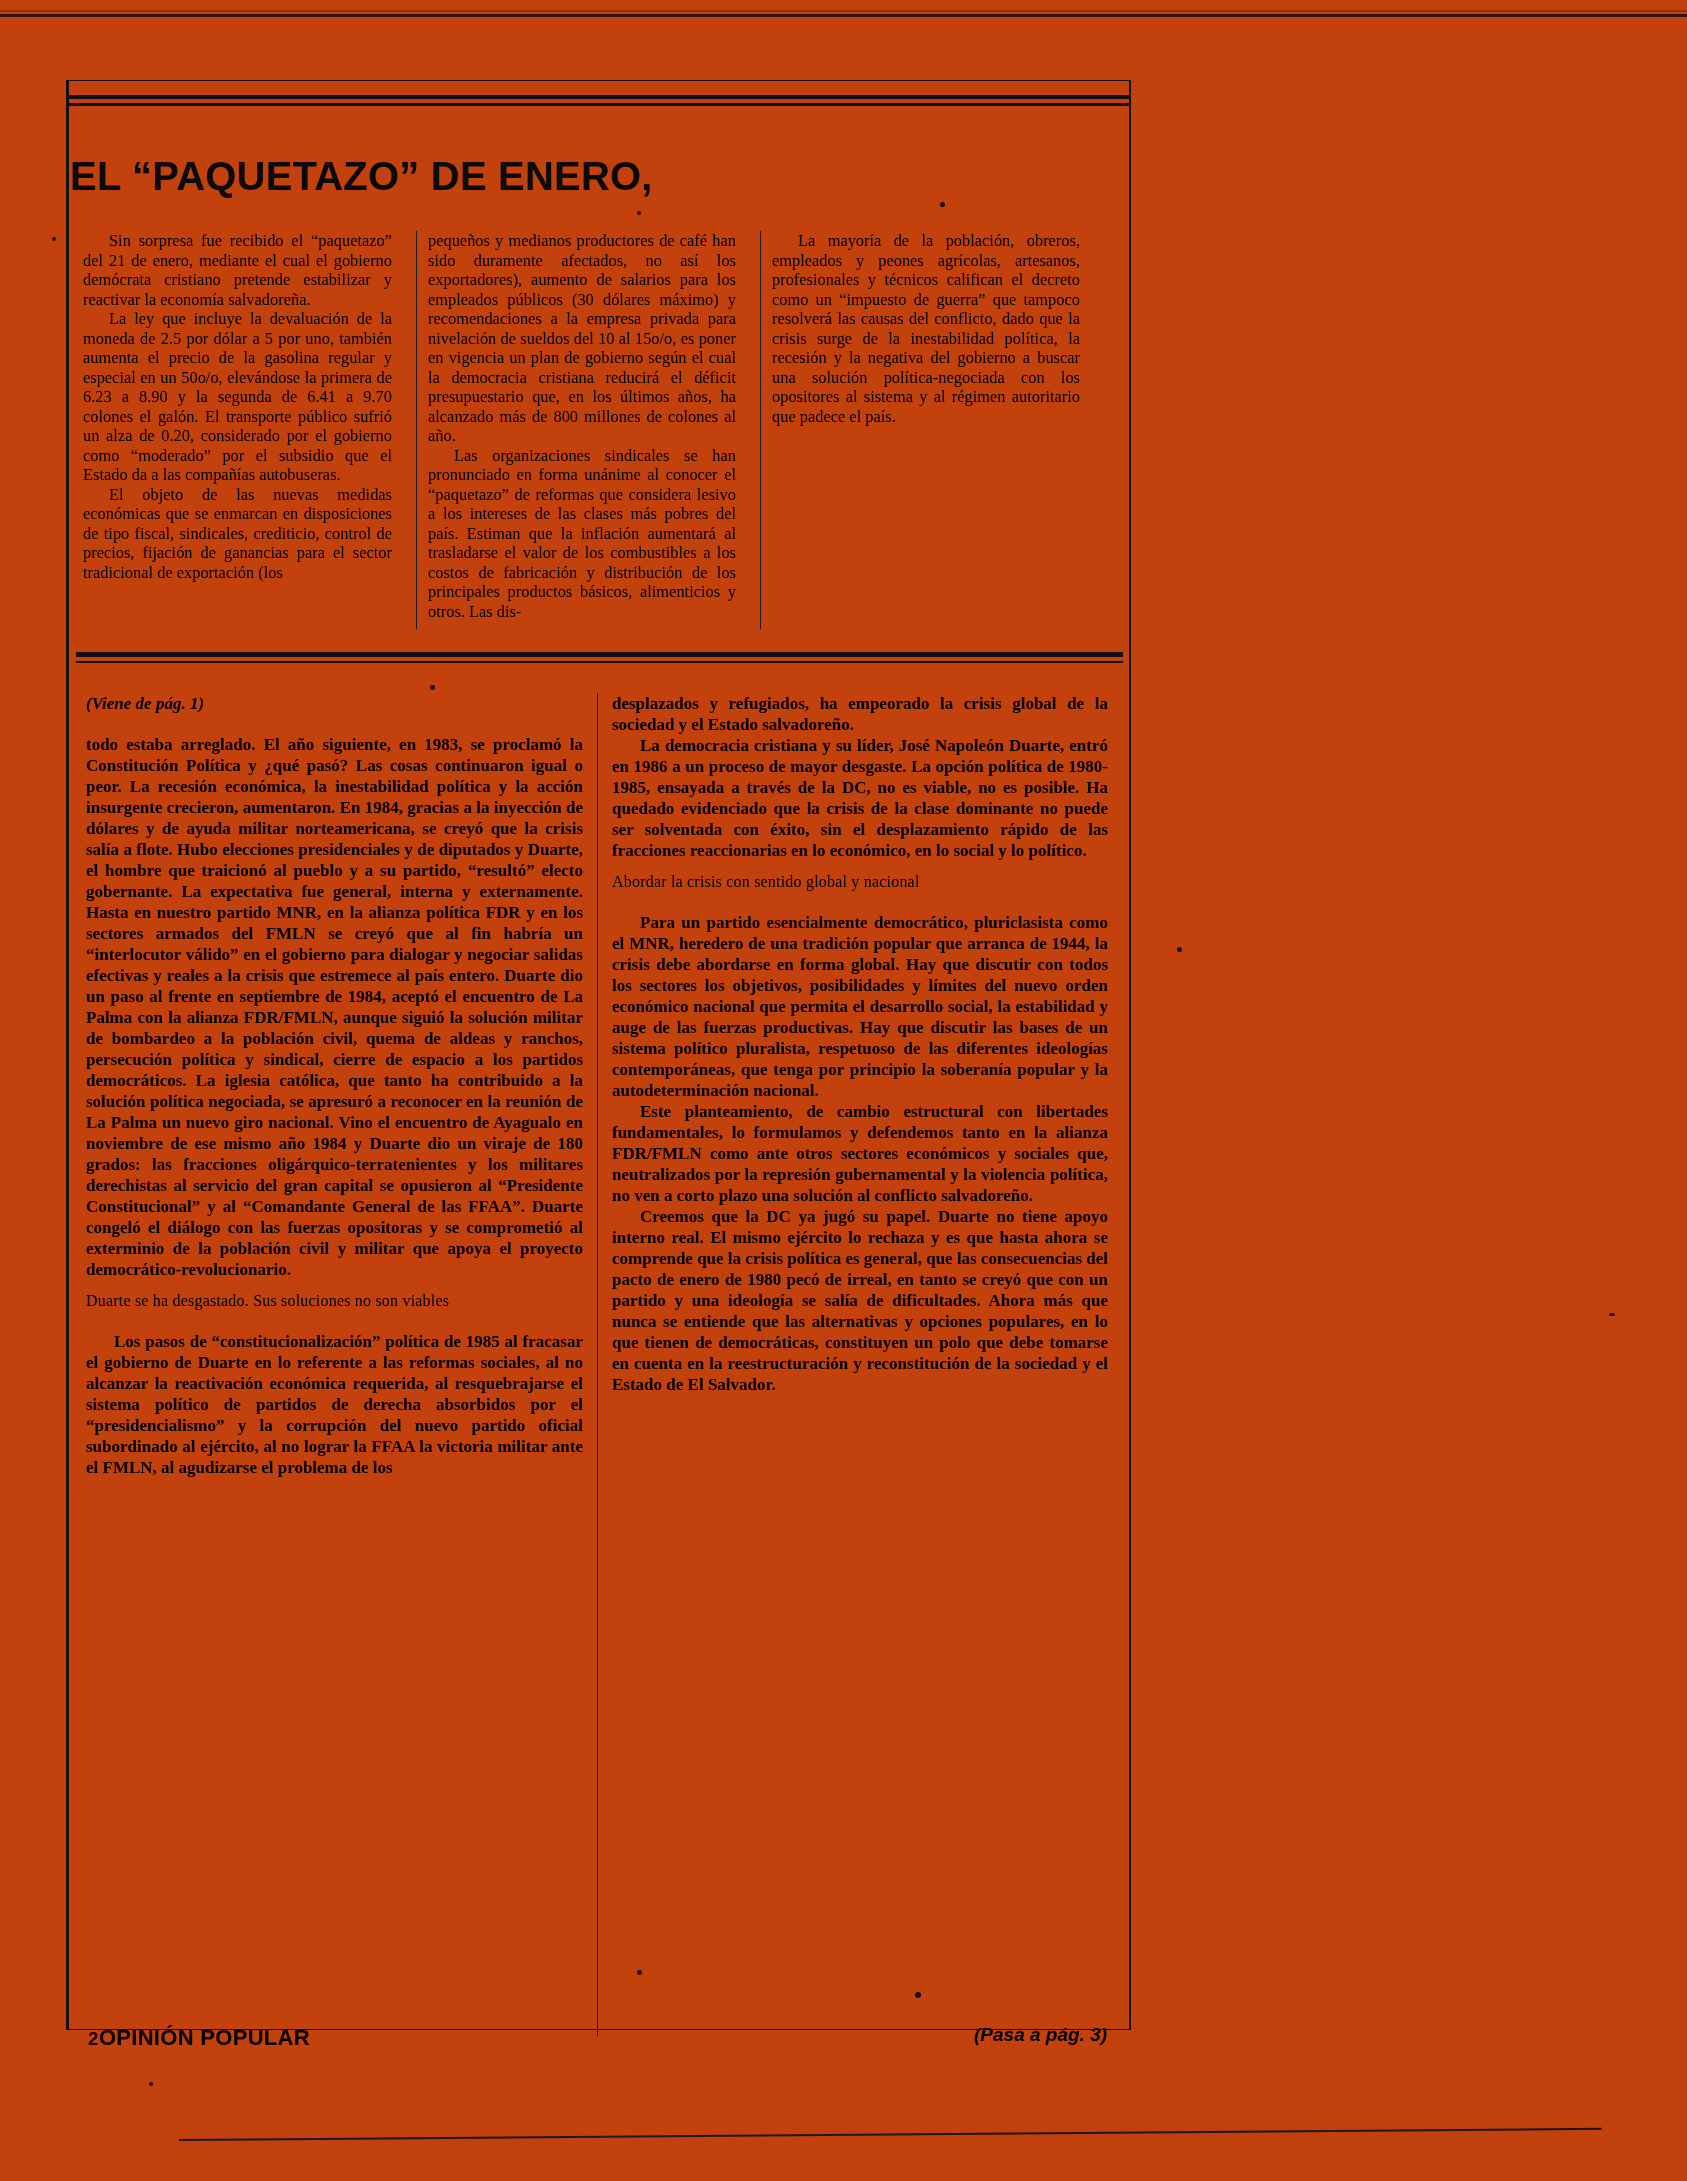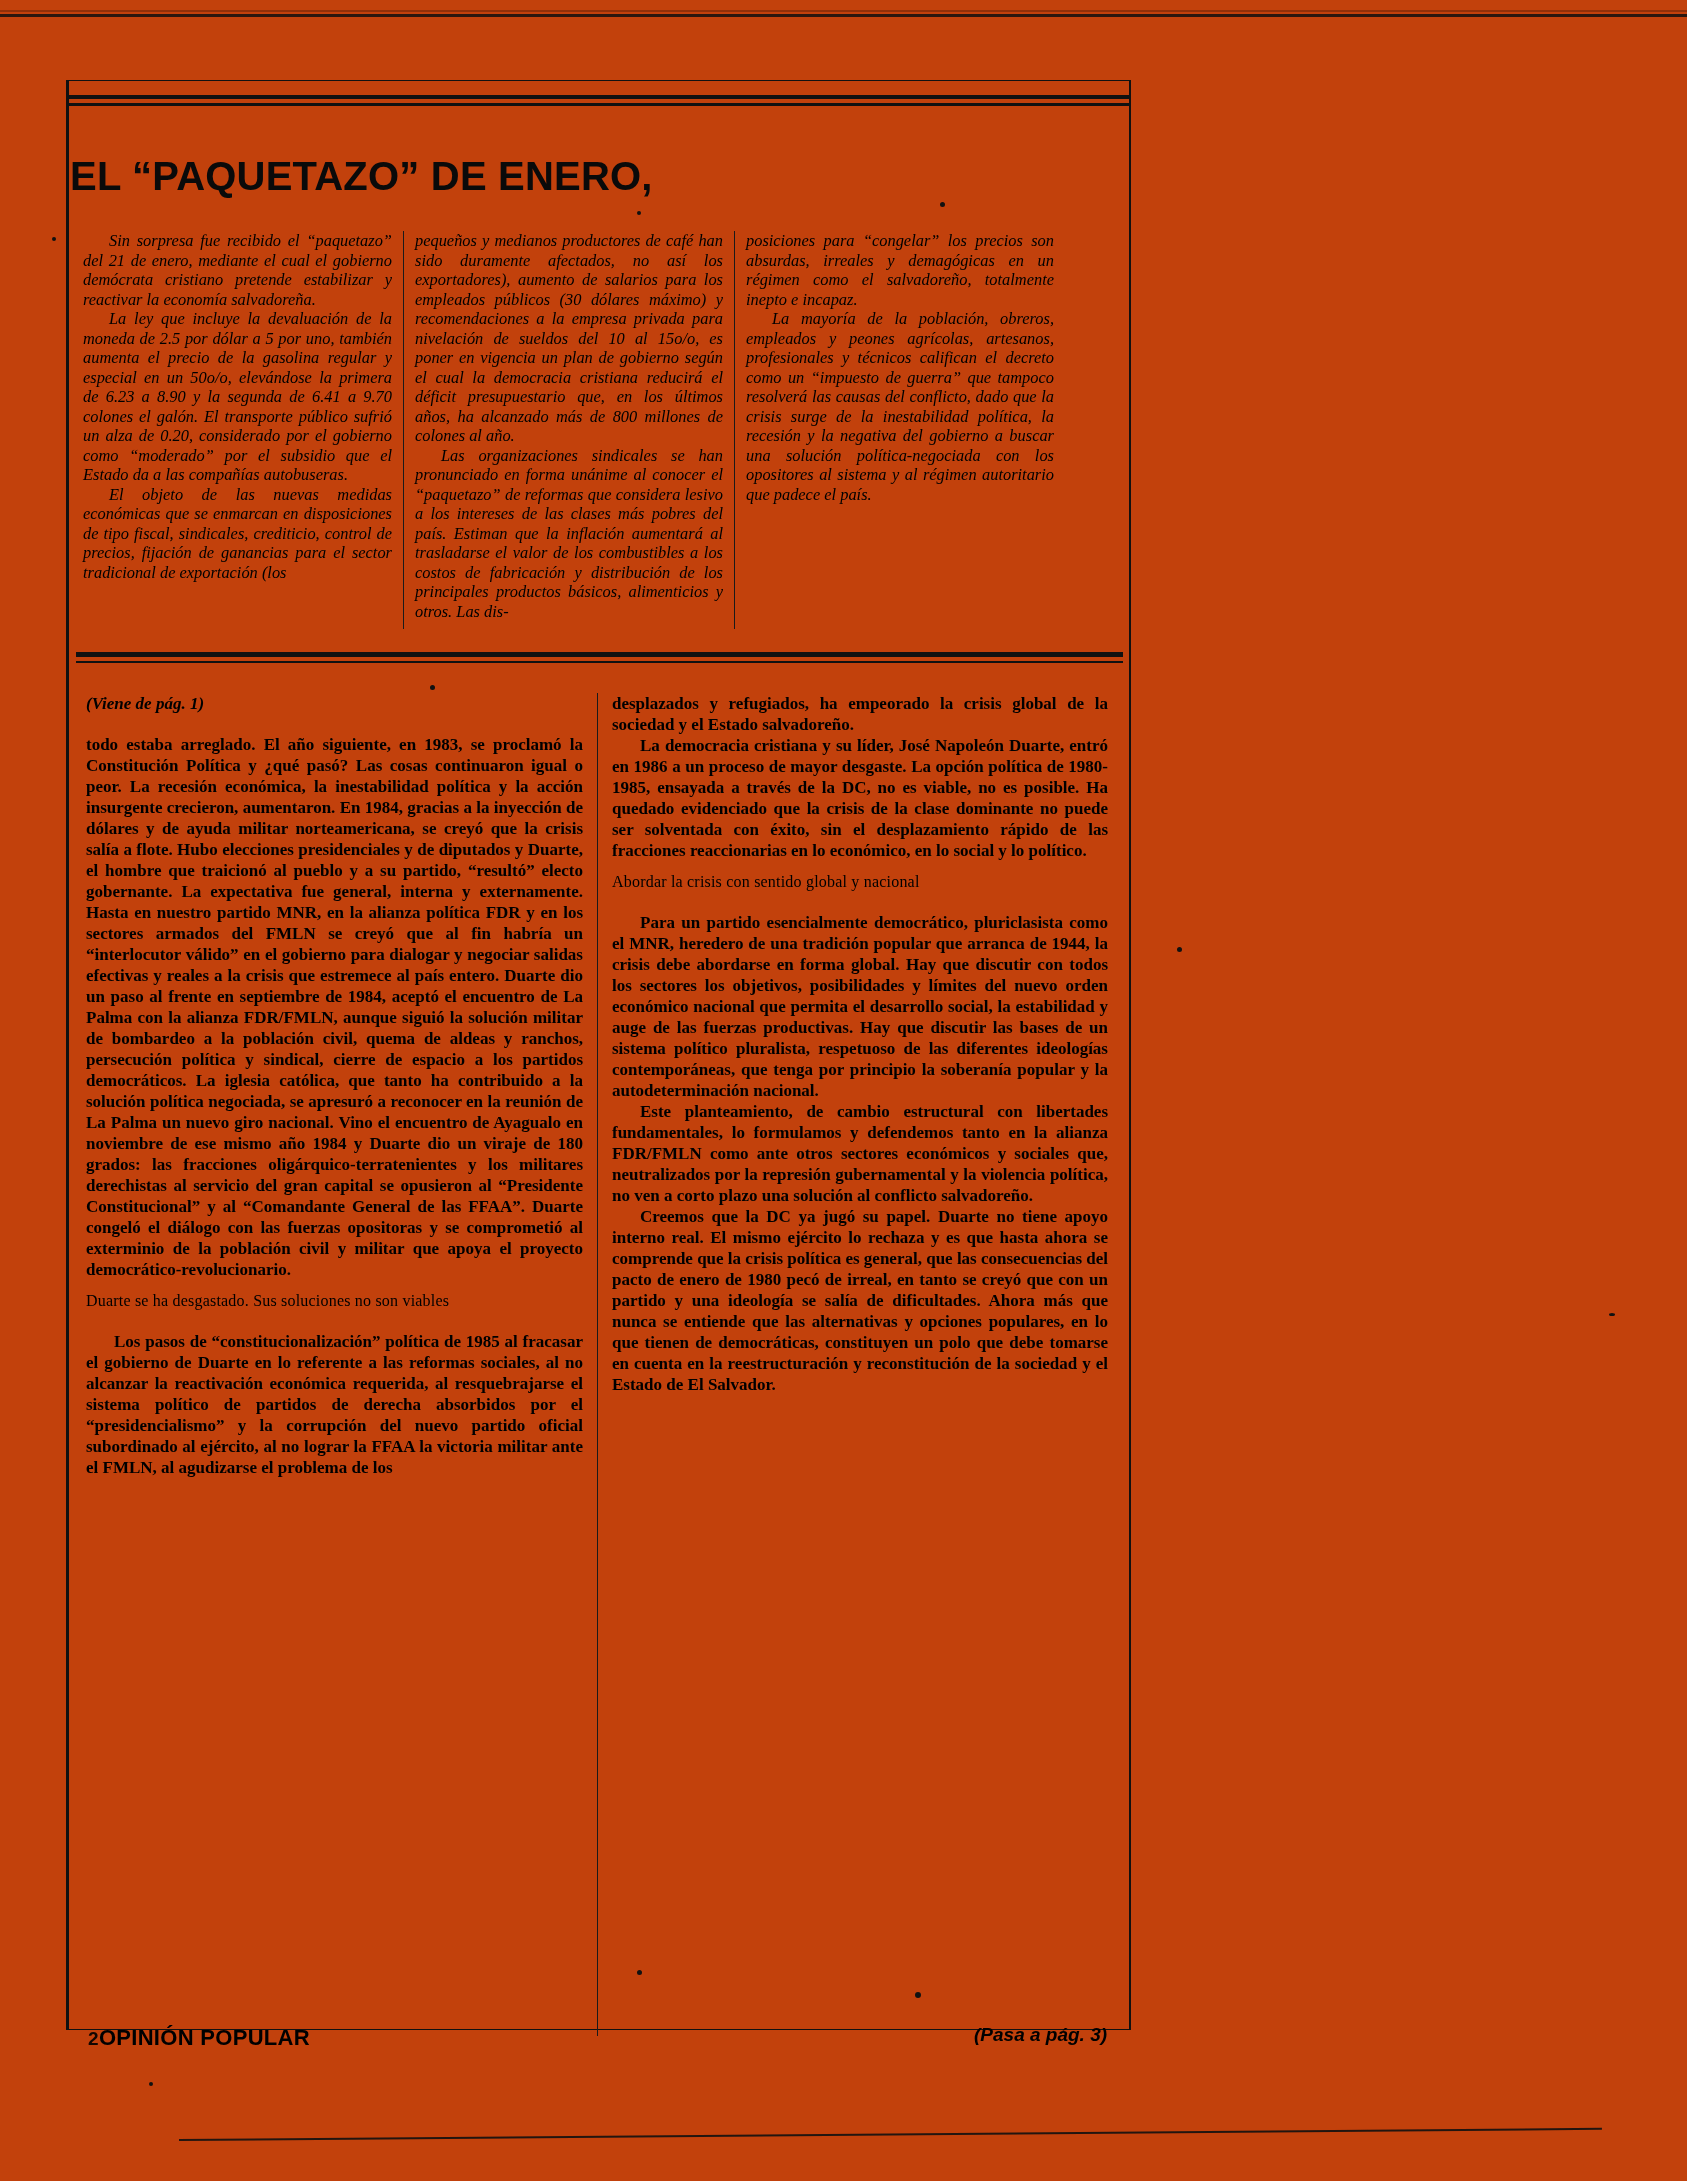--- a/index.html
+++ b/index.html
@@ -45,22 +45,21 @@
     line-height:1.12;
     letter-spacing:0.2px;
     color:#0a0a0a;
   }
   .headline .l2{display:block;}
 
   
   .top-article{
     position:absolute;left:72px;top:231px;width:1051px;height:398px;
     display:flex;
-    gap:0;
-    font-style:italic;
+    gap:13px;
   }
   .tcol{
     width:331px;
     padding:0 11px;
     box-sizing:border-box;
     font-size:16.4px;
     line-height:19.5px;
     text-align:justify;
     hyphens:none;
   }
@@ -149,21 +148,20 @@
       <p>La ley que incluye la devaluación de la moneda de 2.5 por dólar a 5 por uno, también aumenta el precio de la gasolina regular y especial en un 50o/o, elevándose la primera de 6.23 a 8.90 y la segunda de 6.41 a 9.70 colones el galón. El transporte público sufrió un alza de 0.20, considerado por el gobierno como “moderado” por el subsidio que el Estado da a las compañías autobuseras.</p>
       <p>El objeto de las nuevas medidas económicas que se enmarcan en disposiciones de tipo fiscal, sindicales, crediticio, control de precios, fijación de ganancias para el sector tradicional de exportación (los</p>
     </div>
 
     <div class="tcol">
       <p class="noind" style="text-indent:0">pequeños y medianos productores de café han sido duramente afectados, no así los exportadores), aumento de salarios para los empleados públicos (30 dólares máximo) y recomendaciones a la empresa privada para nivelación de sueldos del 10 al 15o/o, es poner en vigencia un plan de gobierno según el cual la democracia cristiana reducirá el déficit presupuestario que, en los últimos años, ha alcanzado más de 800 millones de colones al año.</p>
       <p>Las organizaciones sindicales se han pronunciado en forma unánime al conocer el “paquetazo” de reformas que considera lesivo a los intereses de las clases más pobres del país. Estiman que la inflación aumentará al trasladarse el valor de los combustibles a los costos de fabricación y distribución de los principales productos básicos, alimenticios y otros. Las dis-</p>
     </div>
 
     <div class="tcol">
-      <p class="noind" style="text-indent:0">posiciones para “congelar” los precios son absurdas, irreales y demagógicas en un régimen como el salvadoreño, totalmente inepto e incapaz.</p>
       <p>La mayoría de la población, obreros, empleados y peones agrícolas, artesanos, profesionales y técnicos califican el decreto como un “impuesto de guerra” que tampoco resolverá las causas del conflicto, dado que la crisis surge de la inestabilidad política, la recesión y la negativa del gobierno a buscar una solución política-negociada con los opositores al sistema y al régimen autoritario que padece el país.</p>
     </div>
 
   </div>
 
   <div class="mid-rule-a"></div>
   <div class="mid-rule-b"></div>
 
   <div class="bottom-article">
 

